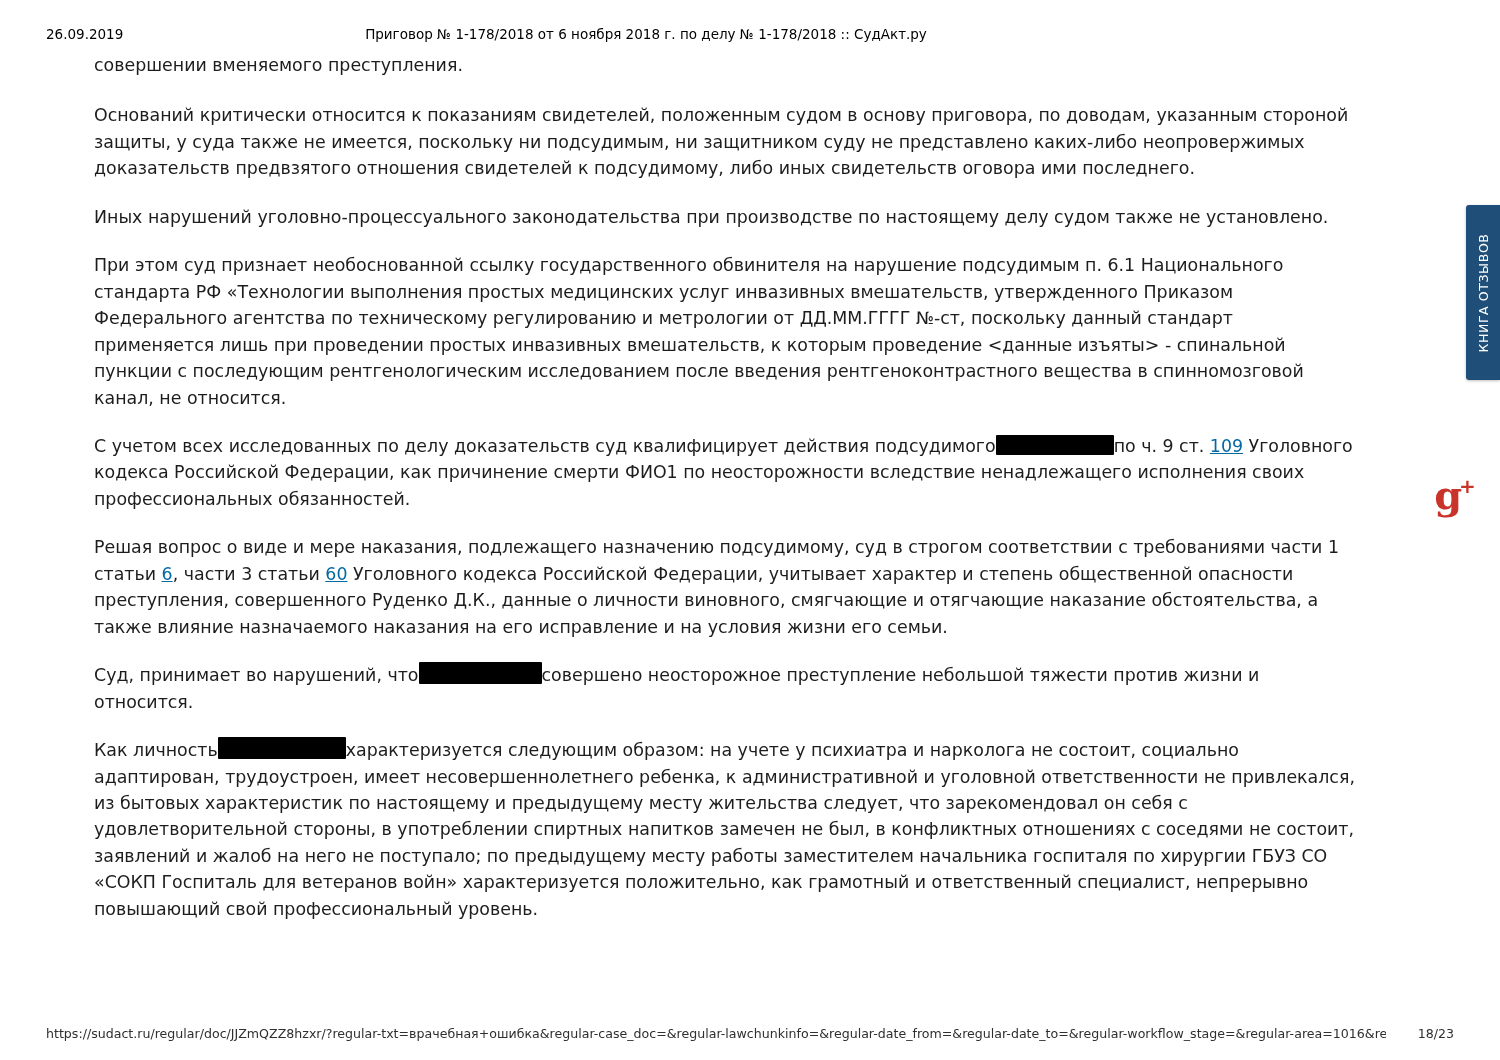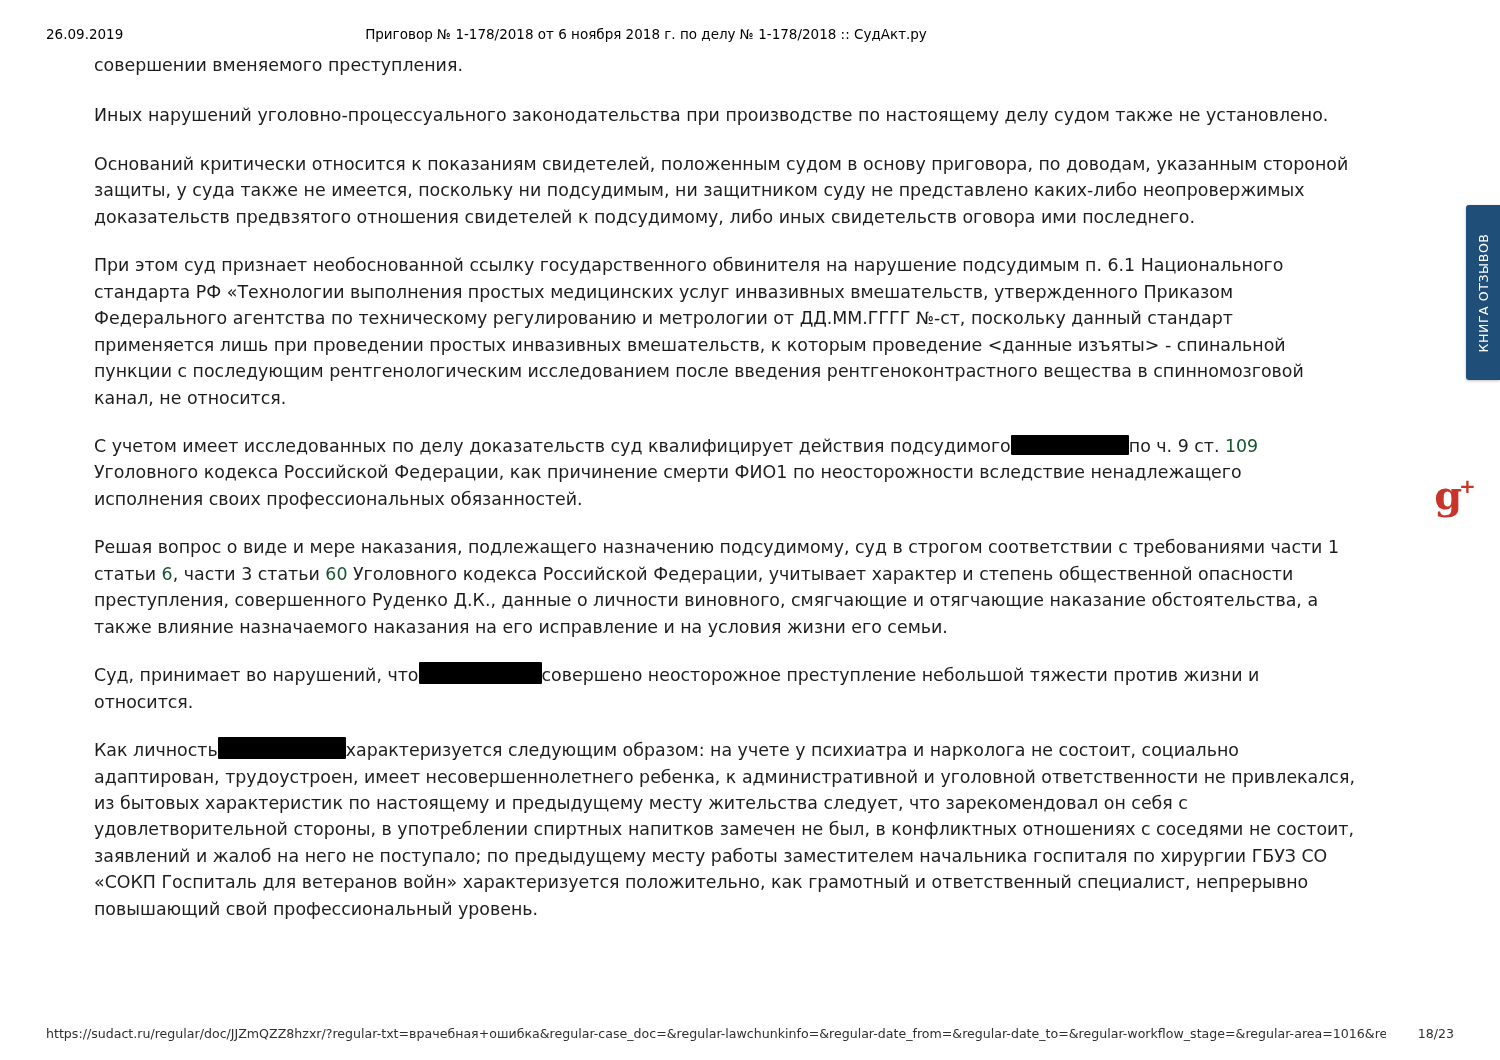--- a/index.html
+++ b/index.html
@@ -52,21 +52,22 @@
     color: #1d1d1d;
     text-align: left;
   }
   .para {
     margin: 0 0 22px 0;
   }
   .para.first {
     margin-bottom: 24px;
   }
   a.doc-link {
-    color: #14532d;
+    color: #0369a1;
+    text-decoration: underline;
     cursor: pointer;
   }
   .redaction {
     display: inline-block;
     background: #000000;
     vertical-align: -3px;
     border-radius: 1px;
   }
   .redaction.r1 { width: 118px; height: 20px; }
   .redaction.r2 { width: 123px; height: 22px; }
@@ -158,33 +159,33 @@
   <div class="header-title">Приговор № 1-178/2018 от 6 ноября 2018 г. по делу № 1-178/2018 :: СудАкт.ру</div>
 </div>
 
 <div class="doc-body">
 
   <p class="para first">
     <span>совершении вменяемого преступления.</span>
   </p>
 
   <p class="para">
+    <span>Оснований критически относится к показаниям свидетелей, положенным судом в основу приговора, по доводам, указанным стороной защиты, у суда также не имеется, поскольку ни подсудимым, ни защитником суду не представлено каких-либо неопровержимых доказательств предвзятого отношения свидетелей к подсудимому, либо иных свидетельств оговора ими последнего.</span>
+  </p>
+
+  <p class="para">
     <span>Иных нарушений уголовно-процессуального законодательства при производстве по настоящему делу судом также не установлено.</span>
   </p>
 
   <p class="para">
-    <span>Оснований критически относится к показаниям свидетелей, положенным судом в основу приговора, по доводам, указанным стороной защиты, у суда также не имеется, поскольку ни подсудимым, ни защитником суду не представлено каких-либо неопровержимых доказательств предвзятого отношения свидетелей к подсудимому, либо иных свидетельств оговора ими последнего.</span>
-  </p>
-
-  <p class="para">
     <span>При этом суд признает необоснованной ссылку государственного обвинителя на нарушение подсудимым п. 6.1 Национального стандарта РФ «Технологии выполнения простых медицинских услуг инвазивных вмешательств, утвержденного Приказом Федерального агентства по техническому регулированию и метрологии от ДД.ММ.ГГГГ №-ст, поскольку данный стандарт применяется лишь при проведении простых инвазивных вмешательств, к которым проведение &lt;данные изъяты&gt; - спинальной пункции с последующим рентгенологическим исследованием после введения рентгеноконтрастного вещества в спинномозговой канал, не относится.</span>
   </p>
 
   <p class="para">
-    <span>С учетом имеет исследованных по делу доказательств суд квалифицирует действия подсудимого</span><span class="redaction r1"></span><span>по ч. 9 ст. </span><a class="doc-link">109</a><span> Уголовного кодекса Российской Федерации, как причинение смерти ФИО1 по неосторожности вследствие ненадлежащего исполнения своих профессиональных обязанностей.</span>
+    <span>С учетом всех исследованных по делу доказательств суд квалифицирует действия подсудимого</span><span class="redaction r1"></span><span>по ч. 9 ст. </span><a class="doc-link">109</a><span> Уголовного кодекса Российской Федерации, как причинение смерти ФИО1 по неосторожности вследствие ненадлежащего исполнения своих профессиональных обязанностей.</span>
   </p>
 
 
   <p class="para">
     <span>Решая вопрос о виде и мере наказания, подлежащего назначению подсудимому, суд в строгом соответствии с требованиями части 1 статьи </span><a class="doc-link">6</a><span>, части 3 статьи </span><a class="doc-link">60</a><span> Уголовного кодекса Российской Федерации, учитывает характер и степень общественной опасности преступления, совершенного Руденко Д.К., данные о личности виновного, смягчающие и отягчающие наказание обстоятельства, а также влияние назначаемого наказания на его исправление и на условия жизни его семьи.</span>
   </p>
 
   <p class="para">
     <span>Суд, принимает во нарушений, что</span><span class="redaction r2"></span><span>совершено неосторожное преступление небольшой тяжести против жизни и относится.</span>
   </p>

